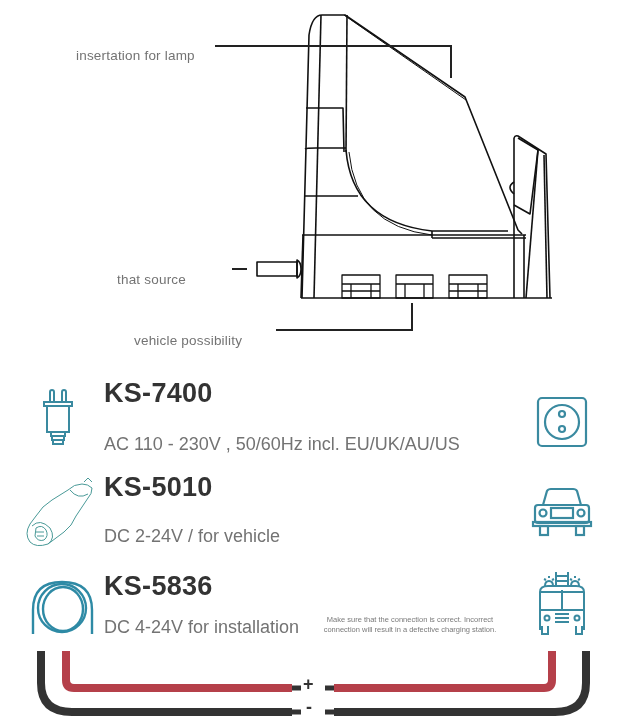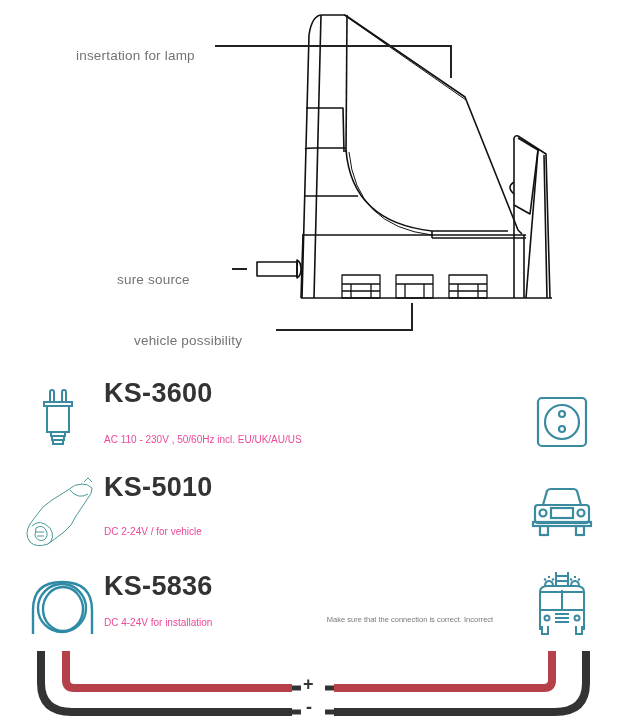--- a/index.html
+++ b/index.html
@@ -1,20 +1,20 @@
 <!DOCTYPE html>
 <html><head>
   <meta charset="utf-8">
   <style>
     html, body { margin: 0; padding: 0; background: #ffffff; }
     body { width: 627px; height: 725px; position: relative; overflow: hidden;
            font-family: "Liberation Sans", "DejaVu Sans", sans-serif; }
     .callout-label { position: absolute; font-size: 13.5px; color: #737373; letter-spacing: 0.2px; white-space: nowrap; }
     .model { position: absolute; left: 104px; font-size: 27px; font-weight: bold; color: #333333; letter-spacing: 0.3px; }
-    .desc { position: absolute; left: 104px; font-size: 10px; color: #ec4899; white-space: nowrap; }
+    .desc { position: absolute; left: 104px; font-size: 18px; color: #737373; white-space: nowrap; }
     .warning { position: absolute; left: 300px; top: 615px; width: 220px; text-align: center;
                font-size: 7.5px; line-height: 10px; color: #7a7a7a; }
     svg { position: absolute; overflow: visible; }
     .polarity { position: absolute; font-size: 18px; font-weight: bold; color: #333; }
   </style>
 </head>
 <body>
 
 <svg width="627" height="330" style="left:0;top:0" viewBox="0 0 627 330">
   <g fill="none" stroke="#111" stroke-width="1.6" stroke-linejoin="round">
@@ -68,35 +68,35 @@
   </g>
 
   <g fill="none" stroke="#222" stroke-width="2">
     <path d="M215,46 L451,46 L451,78"></path>
     <line x1="232" y1="269" x2="247" y2="269"></line>
     <path d="M412,303 L412,330 L276,330"></path>
   </g>
 </svg>
 
 <div class="callout-label" style="left:76px;top:48px">insertation for lamp</div>
-<div class="callout-label" style="left:117px;top:272px">sure source</div>
+<div class="callout-label" style="left:117px;top:272px">that source</div>
 <div class="callout-label" style="left:134px;top:333px">vehicle possibility</div>
 
 <svg width="40" height="60" style="left:38px;top:388px" viewBox="0 0 40 60">
   <g fill="none" stroke="#3a8aa0" stroke-width="2">
     <path d="M12,14 L12,4 Q12,2 14,2 Q16,2 16,4 L16,14"></path>
     <path d="M24,14 L24,4 Q24,2 26,2 Q28,2 28,4 L28,14"></path>
     <rect x="6" y="14" width="28" height="4"></rect>
     <rect x="9" y="18" width="22" height="26"></rect>
     <rect x="13" y="44" width="14" height="4"></rect>
     <rect x="14" y="48" width="12" height="4"></rect>
     <rect x="15" y="52" width="10" height="4"></rect>
   </g>
 </svg>
-<div class="model" style="top:378px">KS-3600</div>
+<div class="model" style="top:378px">KS-7400</div>
 <div class="desc" style="top:434px">AC 110 - 230V , 50/60Hz incl. EU/UK/AU/US</div>
 <svg width="52" height="52" style="left:536px;top:396px" viewBox="0 0 52 52">
   <g fill="none" stroke="#3a8aa0" stroke-width="2.2">
     <rect x="2" y="2" width="48" height="48" rx="4"></rect>
     <circle cx="26" cy="26" r="17"></circle>
     <circle cx="26" cy="18" r="3"></circle>
     <circle cx="26" cy="33" r="3"></circle>
   </g>
 </svg>
 
@@ -158,20 +158,21 @@
     <line x1="8" y1="9" x2="10" y2="10"></line>
     <line x1="18" y1="9" x2="16" y2="10"></line>
     <line x1="39" y1="6" x2="39" y2="8"></line>
     <line x1="34" y1="9" x2="36" y2="10"></line>
     <line x1="44" y1="9" x2="42" y2="10"></line>
   </g>
 </svg>
 
 <div class="warning">
   <div>Make sure that the connection is correct. Incorrect</div>
+  <div>connection will result in a defective charging station.</div>
 </div>
 
 <svg width="627" height="80" style="left:0;top:645px" viewBox="0 645 627 80">
   <g fill="none" stroke-linecap="butt">
 
     <path d="M41,651 L41,683 Q41,712 72,712 L292,712" stroke="#333333" stroke-width="8"></path>
     <path d="M292,712 L301,712" stroke="#333333" stroke-width="5"></path>
     <path d="M586,651 L586,683 Q586,712 555,712 L334,712" stroke="#333333" stroke-width="8"></path>
     <path d="M334,712 L325,712" stroke="#333333" stroke-width="5"></path>
 

